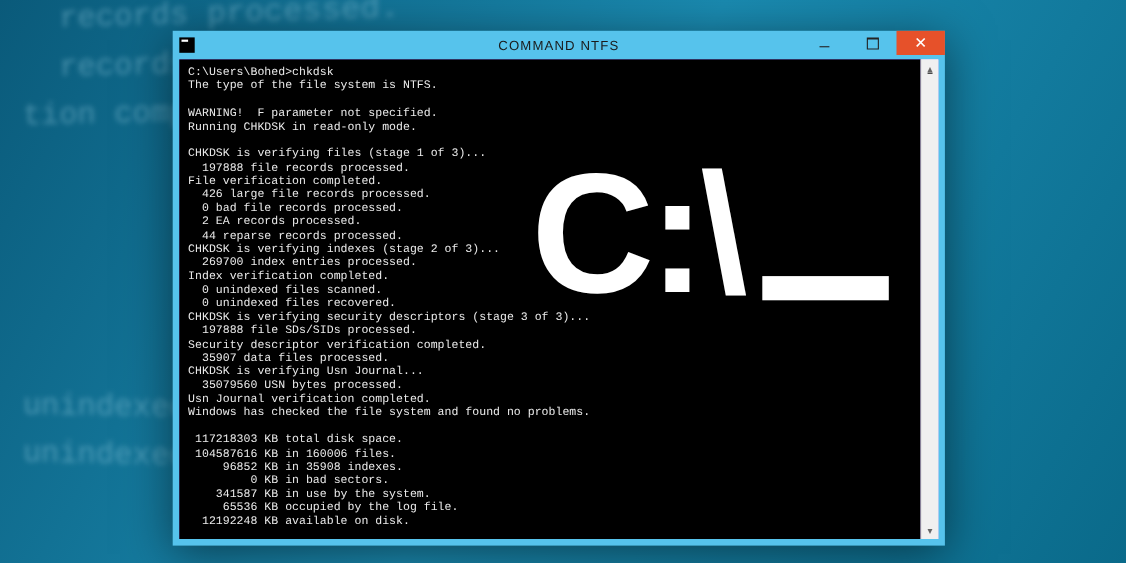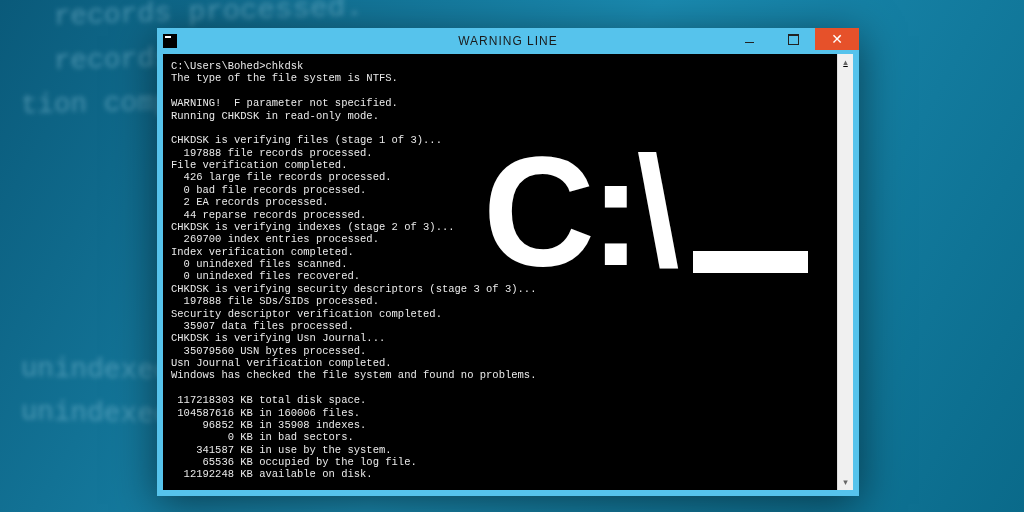--- a/index.html
+++ b/index.html
@@ -178,21 +178,21 @@
 
 
  303 KB
  KB in 160006 files.
  KB in 35908 indexes.
 </div>
 
 <div class="window">
   <div class="titlebar">
     <span class="app-icon"></span>
-    <div class="title">WARNING LINE</div>
+    <div class="title">COMMAND NTFS</div>
     <div class="win-controls">
       <div class="win-btn min"></div>
       <div class="win-btn max"></div>
       <div class="win-btn close">✕</div>
     </div>
   </div>
   <div class="client-area">
     <div class="terminal" id="term">C:\Users\Bohed&gt;chkdsk
 The type of the file system is NTFS.
 

